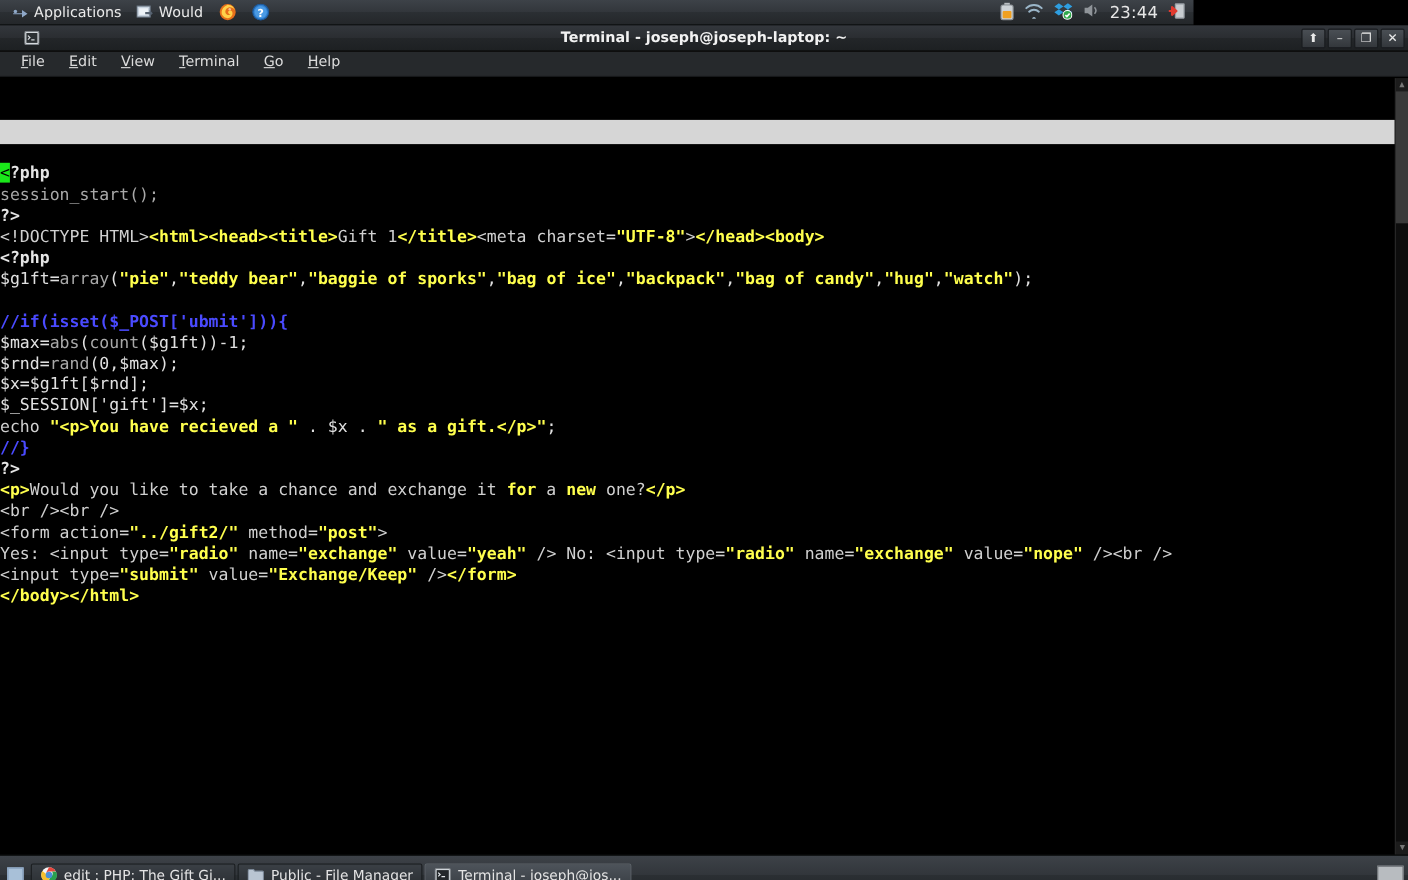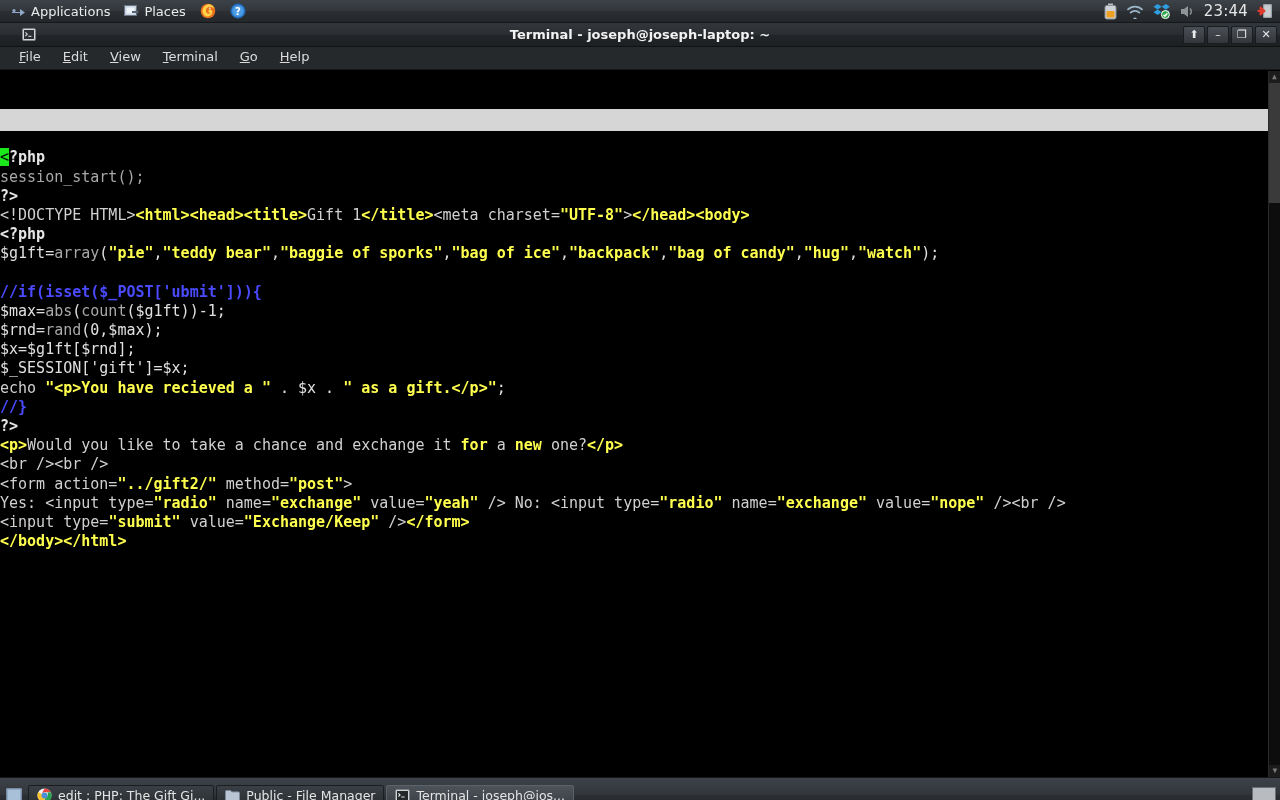--- a/index.html
+++ b/index.html
@@ -6,30 +6,30 @@
     margin: 0; padding: 0;
     width: 1280px; height: 800px;
     overflow: hidden;
     background: #000;
     font-family: "DejaVu Sans", sans-serif;
   }
   * { box-sizing: border-box; }
 
   
   #top-panel {
-    position: absolute; left: 0; top: 0; width: 1280px; height: 23px;
+    position: absolute; left: 0; top: 0; width: 1085px; height: 23px;
     background: linear-gradient(to bottom, #3d4248 0%, #32363b 50%, #2b2f33 51%, #24272a 100%);
     border-bottom: 1px solid #15181a;
     display: flex; align-items: center;
     color: #e8e8e8; font-size: 13px;
   }
   .panel-item { display: flex; align-items: center; gap: 5px; padding: 0 7px; height: 23px; }
   .panel-item .lbl { font-size: 13px; color: #eaeaea; }
   #panel-left { display: flex; align-items: center; padding-left: 4px; }
-  #panel-right { margin-left: auto; display: flex; align-items: center; gap: 9px; padding-right: 7px; }
+  #panel-right { margin-left: auto; display: flex; align-items: flex-start; gap: 9px; padding-right: 7px; }
   #clock { font-size: 15px; color: #e6e6e6; letter-spacing: 0.2px; }
 
   
   .ico { display: inline-block; position: relative; }
   .ico svg { display: block; }
 
   
   #window { position: absolute; left: 0; top: 23px; width: 1280px; height: 754px; background: #000; }
   #titlebar {
     height: 24px; width: 100%;
@@ -144,21 +144,21 @@
       <span class="lbl">Applications</span>
     </div>
     <div class="panel-item">
       <span class="ico">
         <svg width="15" height="14" viewBox="0 0 15 14">
             <rect x="0.5" y="1.5" width="12" height="10" fill="#c9d4e0" stroke="#6a7683"></rect>
             <rect x="2.5" y="3.5" width="8" height="6" fill="#eef3f8"></rect>
             <path d="M8 7 L12 7 L12 5 L15 8 L12 11 L12 9 L8 9 Z" fill="#566270"></path>
           </svg>
       </span>
-      <span class="lbl">Places</span>
+      <span class="lbl">Would</span>
     </div>
     <div class="panel-item">
       <span class="ico">
         <svg width="16" height="16" viewBox="0 0 16 16">
           <circle cx="8" cy="8" r="7.3" fill="#e8701a"></circle>
           <path d="M8 1.3 a7 7 0 0 1 6.6 5 C13 3.8 10.5 3.2 8.4 4 C6 5 5.2 7.6 6.5 9.4 C7.6 11 10 11 11 9.6 C9.7 10.2 8.4 9.4 8.4 8.2 C8.4 6.8 10 6 11.2 6.8 C13 8 12.8 11 10.6 12.6 C8.4 14.2 5 13.6 3.4 11.2 C1.6 8.6 2.6 4.6 5.6 2.6 Z" fill="#ffd24a"></path>
           <circle cx="9.8" cy="5.4" r="1.1" fill="#ffffff" opacity="0.55"></circle>
         </svg>
       </span>
     </div>

